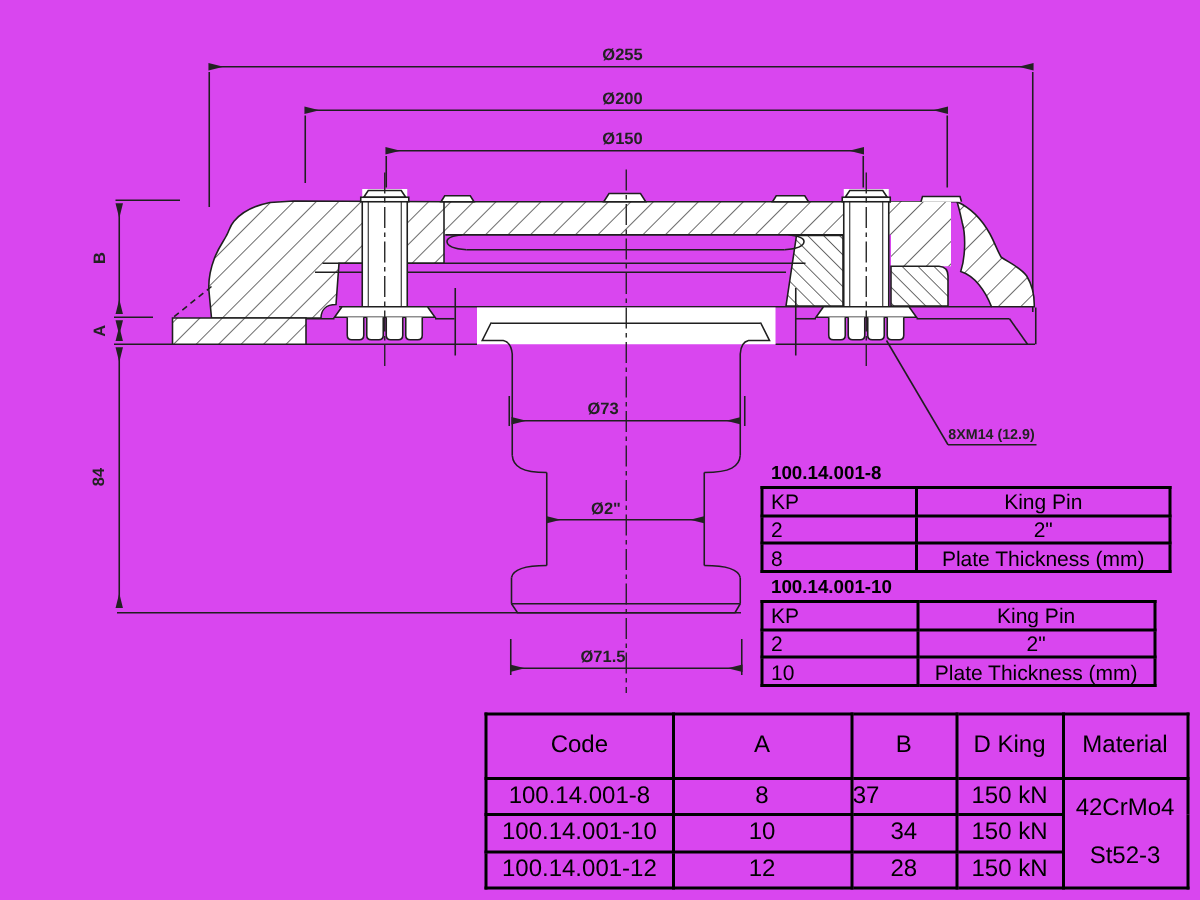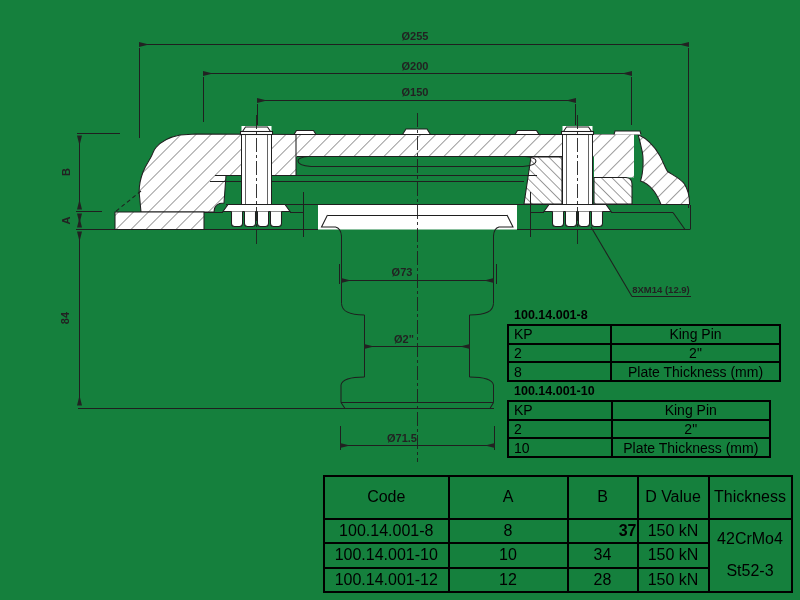--- a/index.html
+++ b/index.html
@@ -1,16 +1,16 @@
 <!DOCTYPE html>
 <html><head>
 <meta charset="utf-8">
 <style>
 html,body{margin:0;padding:0;background:#fff;}
-#page{position:relative;width:800px;height:600px;background:#15803d;font-family:"Liberation Sans",sans-serif;overflow:hidden;}
+#page{position:relative;width:800px;height:600px;background:#d946ef;font-family:"Liberation Sans",sans-serif;overflow:hidden;}
 svg{position:absolute;left:0;top:0;}
 .tbl{position:absolute;border-collapse:collapse;font-family:"Liberation Sans",sans-serif;color:#000;padding-left:45px;}
 .tbl td{border:2px solid #000;padding:0;}
 .ttl{position:absolute;font-weight:bold;color:#000;}
 </style>
 </head>
 <body>
 <div id="page">
 <svg width="800" height="600" viewBox="0 0 800 600">
 <defs>
@@ -192,27 +192,27 @@
         </tr>
 </tbody>
     </table>
 
 <table class="tbl" style="left:323px;top:475px;font-size:16px;">
 <tbody>
         <tr style="height:42.5px;">
 <td style="width:122.5px;text-align:center;">Code</td>
 <td style="width:117px;text-align:center;">A</td>
 <td style="width:68px;text-align:center;">B</td>
-<td style="width:69px;text-align:center;">D Value</td>
-<td style="width:81px;text-align:center;">Thickness</td>
+<td style="width:69px;text-align:center;">D King</td>
+<td style="width:81px;text-align:center;">Material</td>
 </tr>
 <tr style="height:24.5px;">
           <td style="text-align:center;">100.14.001-8</td>
           <td style="text-align:center;">8</td>
-          <td style="text-align:right;font-weight:bold;">37</td>
+          <td style="text-align:left;">37</td>
           <td style="text-align:center;">150 kN</td>
 <td style="text-align:center;" rowspan="3">
             <div style="line-height:32px;">42CrMo4<br>St52-3</div>
           </td>
         </tr>
 <tr style="height:24.5px;">
           <td style="text-align:center;">100.14.001-10</td>
           <td style="text-align:center;">10</td>
           <td style="text-align:center;">34</td>
           <td style="text-align:center;">150 kN</td>

